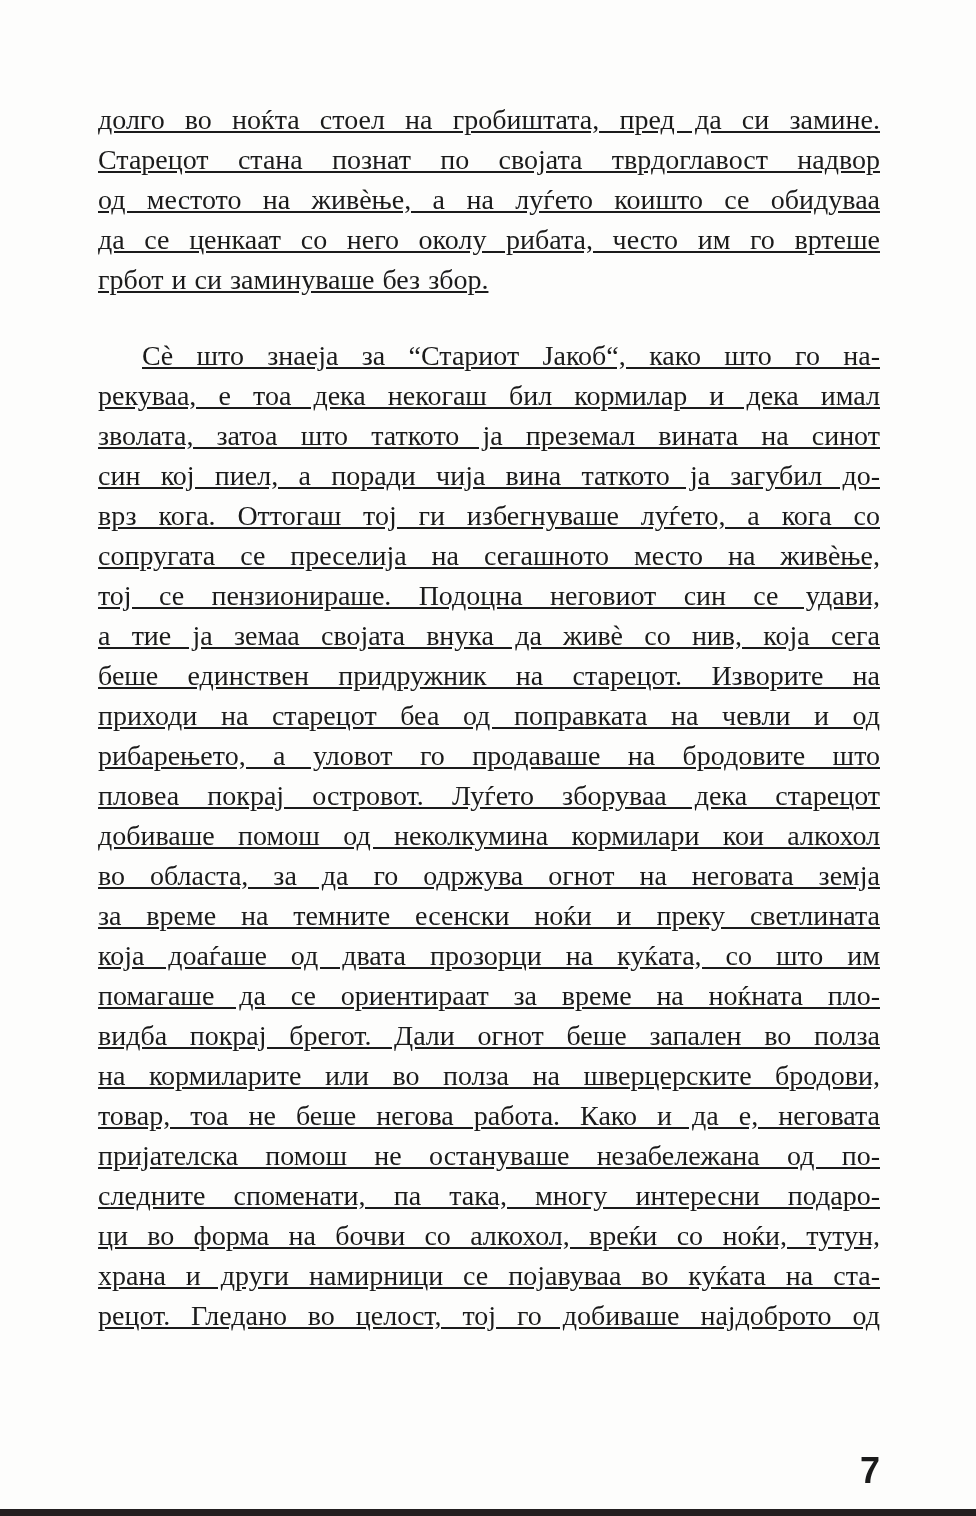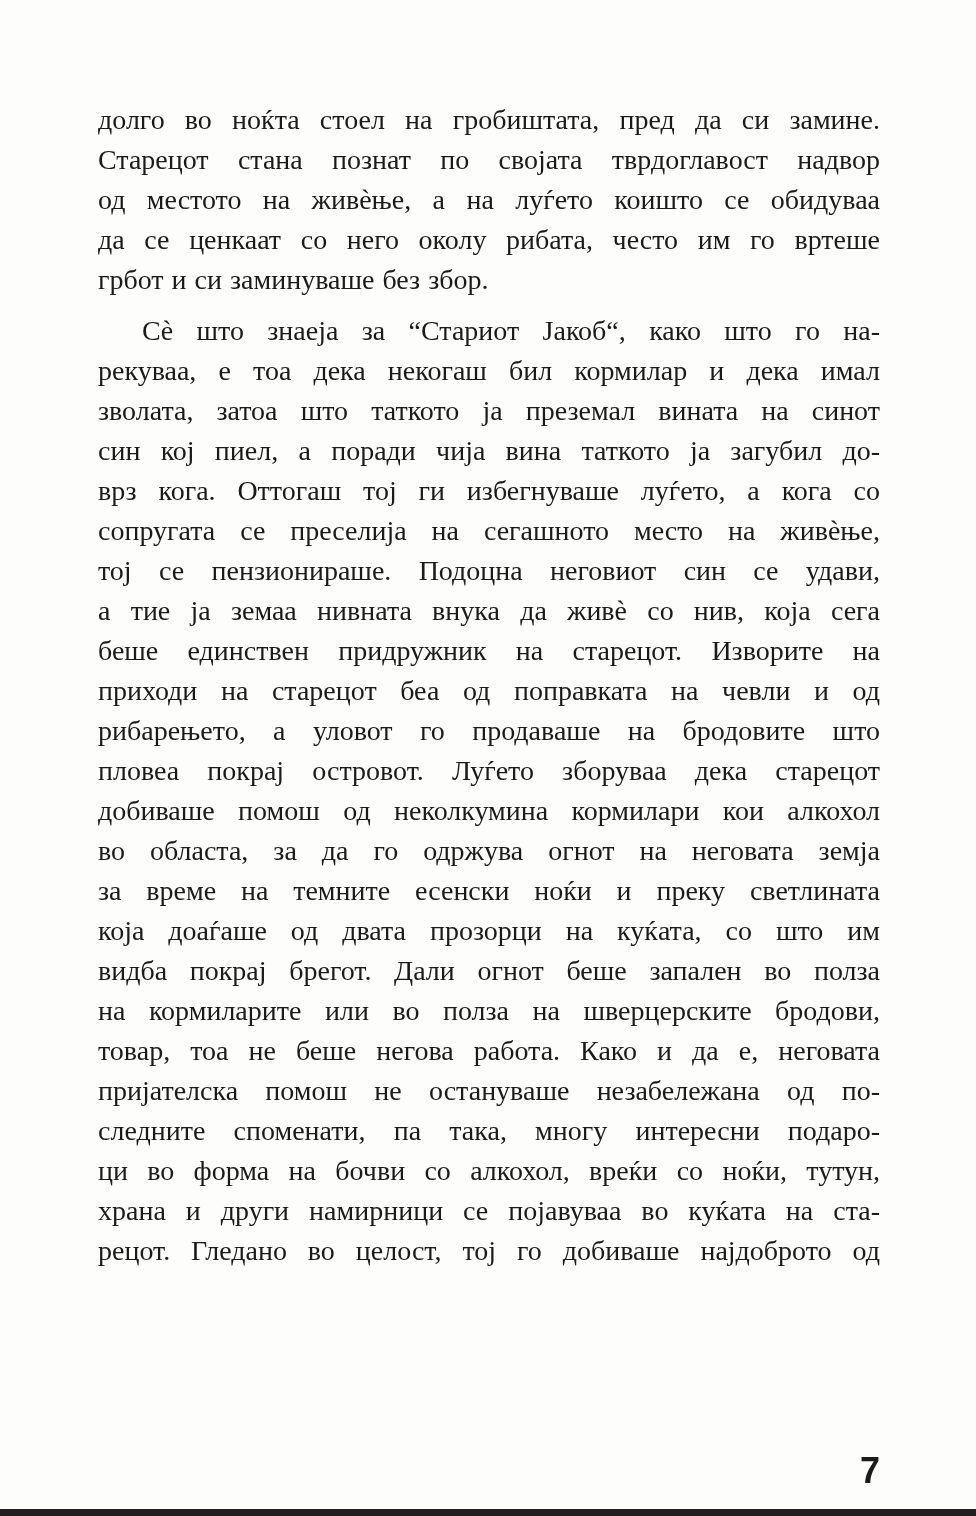--- a/index.html
+++ b/index.html
@@ -24,23 +24,24 @@
     left: 98px;
     top: 100px;
     width: 782px;
     color: #1b1b1b;
     font-size: 28px;
     line-height: 40px;
   }
   .para {
     margin: 0;
     padding: 0;
+    text-decoration: underline;
   }
   .para + .para {
-    margin-top: 11px;
+    margin-top: 36px;
   }
   .line {
     text-align: justify;
     text-align-last: justify;
     height: 40px;
     white-space: normal;
     word-spacing: 1px;
   }
   .line.first-indented {
     text-indent: 44px;
@@ -83,29 +84,30 @@
         <div class="line last">грбот и си заминуваше без збор.</div>
       </div>
       <div class="para">
         <div class="line first-indented">Сѐ што знаеја за “Стариот Јакоб“, како што го на-</div>
         <div class="line">рекуваа, е тоа дека некогаш бил кормилар и дека имал</div>
         <div class="line">зволата, затоа што таткото ја преземал вината на синот</div>
         <div class="line">син кој пиел, а поради чија вина таткото ја загубил до-</div>
         <div class="line">врз кога. Оттогаш тој ги избегнуваше луѓето, а кога со</div>
         <div class="line">сопругата се преселија на сегашното место на живѐње,</div>
         <div class="line">тој се пензионираше. Подоцна неговиот син се удави,</div>
-        <div class="line">а тие ја земаа нивната внука да живѐ со нив, која сега</div>
+        <div class="line">а тие ја земаа својата внука да живѐ со нив, која сега</div>
         <div class="line">беше единствен придружник на старецот. Изворите на</div>
         <div class="line">приходи на старецот беа од поправката на чевли и од</div>
         <div class="line">рибарењето, а уловот го продаваше на бродовите што</div>
         <div class="line">пловеа покрај островот. Луѓето зборуваа дека старецот</div>
         <div class="line">добиваше помош од неколкумина кормилари кои алкохол</div>
         <div class="line">во областа, за да го одржува огнот на неговата земја</div>
         <div class="line">за време на темните есенски ноќи и преку светлината</div>
         <div class="line">која доаѓаше од двата прозорци на куќата, со што им</div>
+        <div class="line">помагаше да се ориентираат за време на ноќната пло-</div>
         <div class="line">видба покрај брегот. Дали огнот беше запален во полза</div>
         <div class="line">на кормиларите или во полза на шверцерските бродови,</div>
         <div class="line">товар, тоа не беше негова работа. Како и да е, неговата</div>
         <div class="line">пријателска помош не остануваше незабележана од по-</div>
         <div class="line">следните споменати, па така, многу интересни подаро-</div>
         <div class="line">ци во форма на бочви со алкохол, вреќи со ноќи, тутун,</div>
         <div class="line">храна и други намирници се појавуваа во куќата на ста-</div>
         <div class="line">рецот. Гледано во целост, тој го добиваше најдоброто од</div>
       </div>
     </div>

